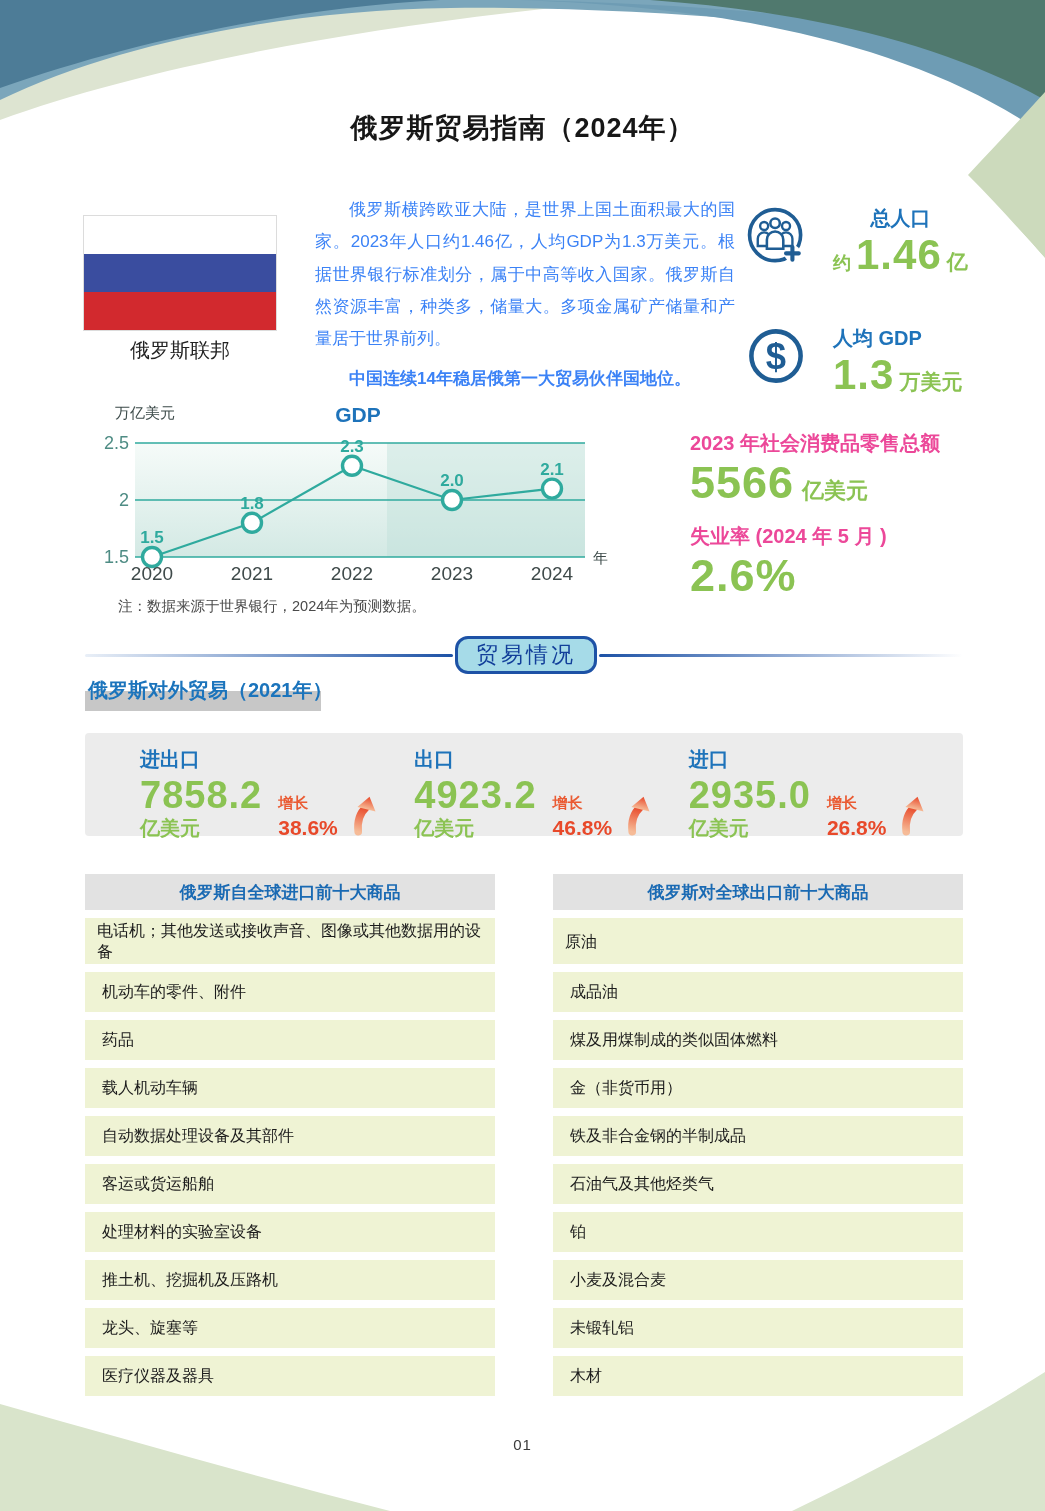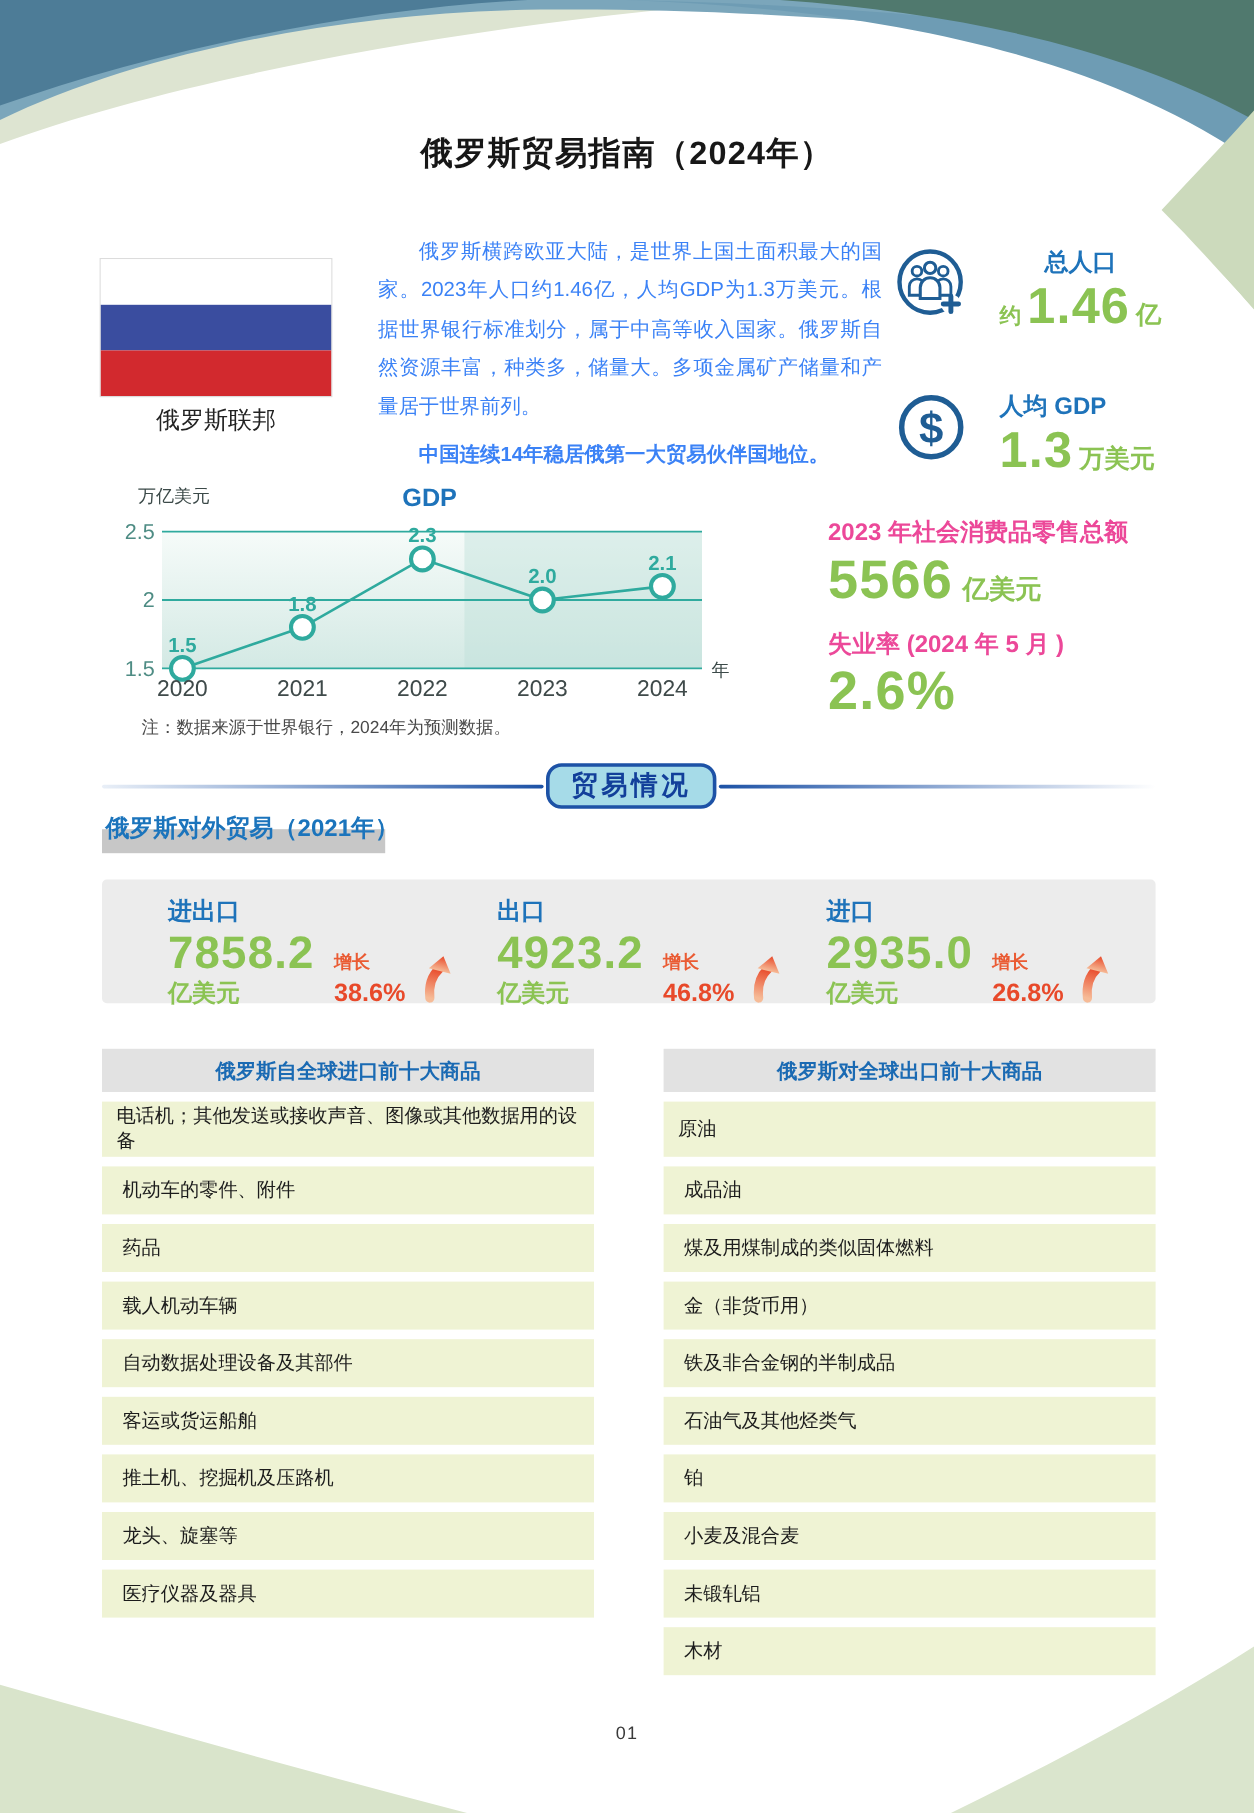--- a/index.html
+++ b/index.html
@@ -46,21 +46,21 @@
   .ss-unit{font-size:22px;}
 
   
   #divider{left:0;top:636px;width:1045px;height:40px;}
   .divline{position:absolute;height:3px;top:18px;border-radius:2px;}
   #divline-l{left:85px;width:368px;background:linear-gradient(90deg,rgba(40,100,180,0.10),#1d52a6);}
   #divline-r{left:599px;width:364px;background:linear-gradient(90deg,#1d52a6,rgba(40,100,180,0));}
   #section-badge{position:absolute;left:455px;top:0;width:142px;height:38px;background:#a6dbe8;
       border:3.5px solid #1d52a6;border-radius:13px;box-sizing:border-box;
       display:flex;align-items:center;justify-content:center;
-      font-size:22px;font-weight:700;color:#123f9a;letter-spacing:3px;}
+      font-size:22px;font-weight:400;color:#123f9a;letter-spacing:3px;}
 
   
   #subheader{left:85px;top:677px;height:36px;}
   #subheader .shadow{position:absolute;left:0;top:14px;width:236px;height:20px;background:#c7c7c7;}
   #subheader .txt{position:relative;font-size:20px;font-weight:700;color:#1b74bc;padding-left:3px;}
 
   
   #cards{left:85px;top:733px;width:878px;height:103px;background:#ececec;border-radius:4px;
          display:flex;padding-left:55px;box-sizing:border-box;}
   .card{flex:1 1 0;padding-top:13px;}
@@ -286,20 +286,21 @@
   <div id="tables" class="abs">
     <div class="trade-table">
       <div class="t-header">俄罗斯自全球进口前十大商品</div>
       <div class="t-rows" id="table-rows-0">
           <div class="t-row tall">电话机；其他发送或接收声音、图像或其他数据用的设备</div>
           <div class="t-row">机动车的零件、附件</div>
           <div class="t-row">药品</div>
           <div class="t-row">载人机动车辆</div>
           <div class="t-row">自动数据处理设备及其部件</div>
           <div class="t-row">客运或货运船舶</div>
+          <div class="t-row">处理材料的实验室设备</div>
           <div class="t-row">推土机、挖掘机及压路机</div>
           <div class="t-row">龙头、旋塞等</div>
           <div class="t-row">医疗仪器及器具</div>
         </div>
     </div>
     <div class="trade-table">
       <div class="t-header">俄罗斯对全球出口前十大商品</div>
       <div class="t-rows" id="table-rows-1">
           <div class="t-row tall">原油</div>
           <div class="t-row">成品油</div>

